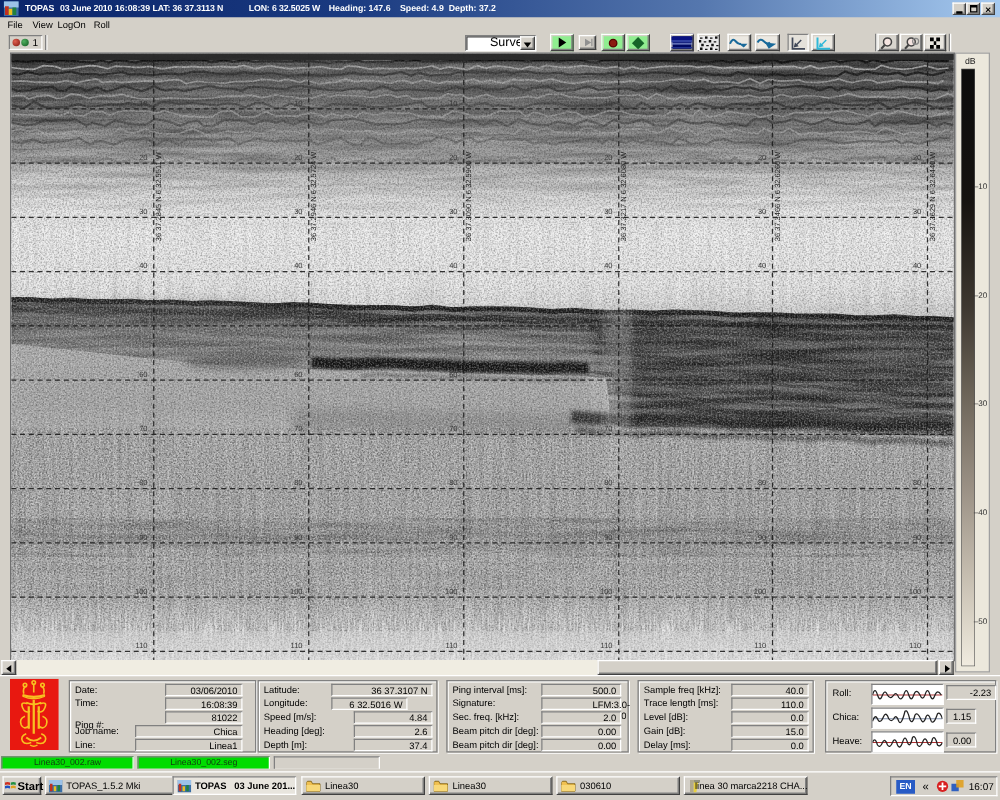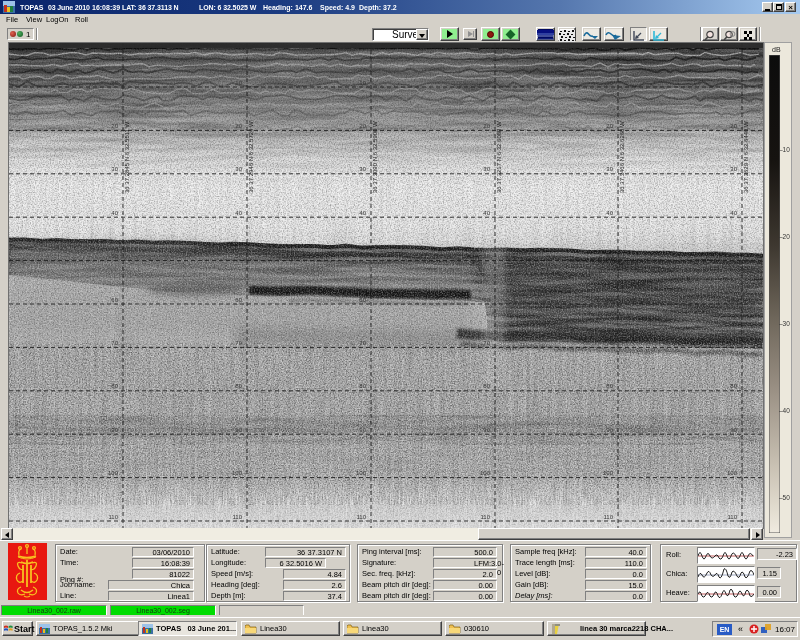--- a/index.html
+++ b/index.html
@@ -518,21 +518,21 @@
   <div class="abs field" style="left:433px;top:17px;width:64px;height:10px;padding-left:40px;">LFM:3.0-6.0/16.0</div>
   <div class="abs field" style="left:433px;top:28px;width:64px;height:10px;">2.0</div>
   <div class="abs field" style="left:433px;top:39px;width:64px;height:10px;">0.00</div>
   <div class="abs field" style="left:433px;top:50px;width:64px;height:10px;">0.00</div>
 
   <div class="abs etched" style="left:510px;top:3px;width:141px;height:58px;"></div>
   <div class="abs lbl" style="left:515px;top:5px;">Sample freq [kHz]:</div>
   <div class="abs lbl" style="left:515px;top:16px;">Trace length [ms]:</div>
   <div class="abs lbl" style="left:515px;top:27px;">Level [dB]:</div>
   <div class="abs lbl" style="left:515px;top:38px;">Gain [dB]:</div>
-  <div class="abs lbl" style="left:515px;top:49px;font-style:italic;">Delay [ms]:</div>
+  <div class="abs lbl" style="left:515px;top:49px;">Delay [ms]:</div>
   <div class="abs field" style="left:585px;top:6px;width:62px;height:10px;">40.0</div>
   <div class="abs field" style="left:585px;top:17px;width:62px;height:10px;">110.0</div>
   <div class="abs field" style="left:585px;top:28px;width:62px;height:10px;">0.0</div>
   <div class="abs field" style="left:585px;top:39px;width:62px;height:10px;">15.0</div>
   <div class="abs field" style="left:585px;top:50px;width:62px;height:10px;">0.0</div>
 
   <div class="abs etched" style="left:660px;top:3px;width:137px;height:58px;"></div>
   <div class="abs lbl" style="left:666px;top:8px;">Roll:</div>
   <div class="abs lbl" style="left:666px;top:27px;">Chica:</div>
   <div class="abs lbl" style="left:666px;top:46px;">Heave:</div>
@@ -616,21 +616,21 @@
         <path d="M0 4 L11 4 L11 9 L0 9 Z" fill="#f8d878"></path>
       </svg>
     <span style="position:absolute;left:18px;">030610</span>
   </div>
   <div class="abs raised" style="left:547px;top:3px;width:99px;height:15px;background:#d4d0c8;font-size:7.5px;line-height:13px;">
     <svg class="abs" style="left:3px;top:2px" width="10" height="10" viewBox="0 0 10 10">
         <rect x="1" y="0" width="3" height="10" fill="#b0a890"></rect>
         <path d="M4 0 L8 0 L6 10 L4 10 Z" fill="#e8d040"></path>
         <rect x="4" y="0" width="5" height="2" fill="#909080"></rect>
       </svg>
-    <span style="position:absolute;left:32px;white-space:nowrap;font-weight:bold;">linea 30 marca2218 CHA...</span>
+    <span style="position:absolute;left:8px;white-space:nowrap;">linea 30 marca2218 CHA...</span>
   </div>
 
   <div class="abs sunken" style="left:712px;top:3px;width:86px;height:16px;background:#d4d0c8;">
     <div class="abs" style="left:4px;top:2px;width:15px;height:11px;background:#285bc5;color:#fff;font-size:7px;font-weight:bold;text-align:center;line-height:11px;">EN</div>
     <div class="abs" style="left:25px;top:2px;font-size:9px;line-height:11px;color:#000;">«</div>
     <svg class="abs" style="left:36px;top:2px" width="10" height="10" viewBox="0 0 10 10">
         <circle cx="5" cy="5" r="4.5" fill="#d82020"></circle>
         <path d="M2 5 L8 5 M5 2 L5 8" stroke="#fff" stroke-width="1.4"></path>
       </svg>
     <svg class="abs" style="left:48px;top:2px" width="10" height="10" viewBox="0 0 10 10">

